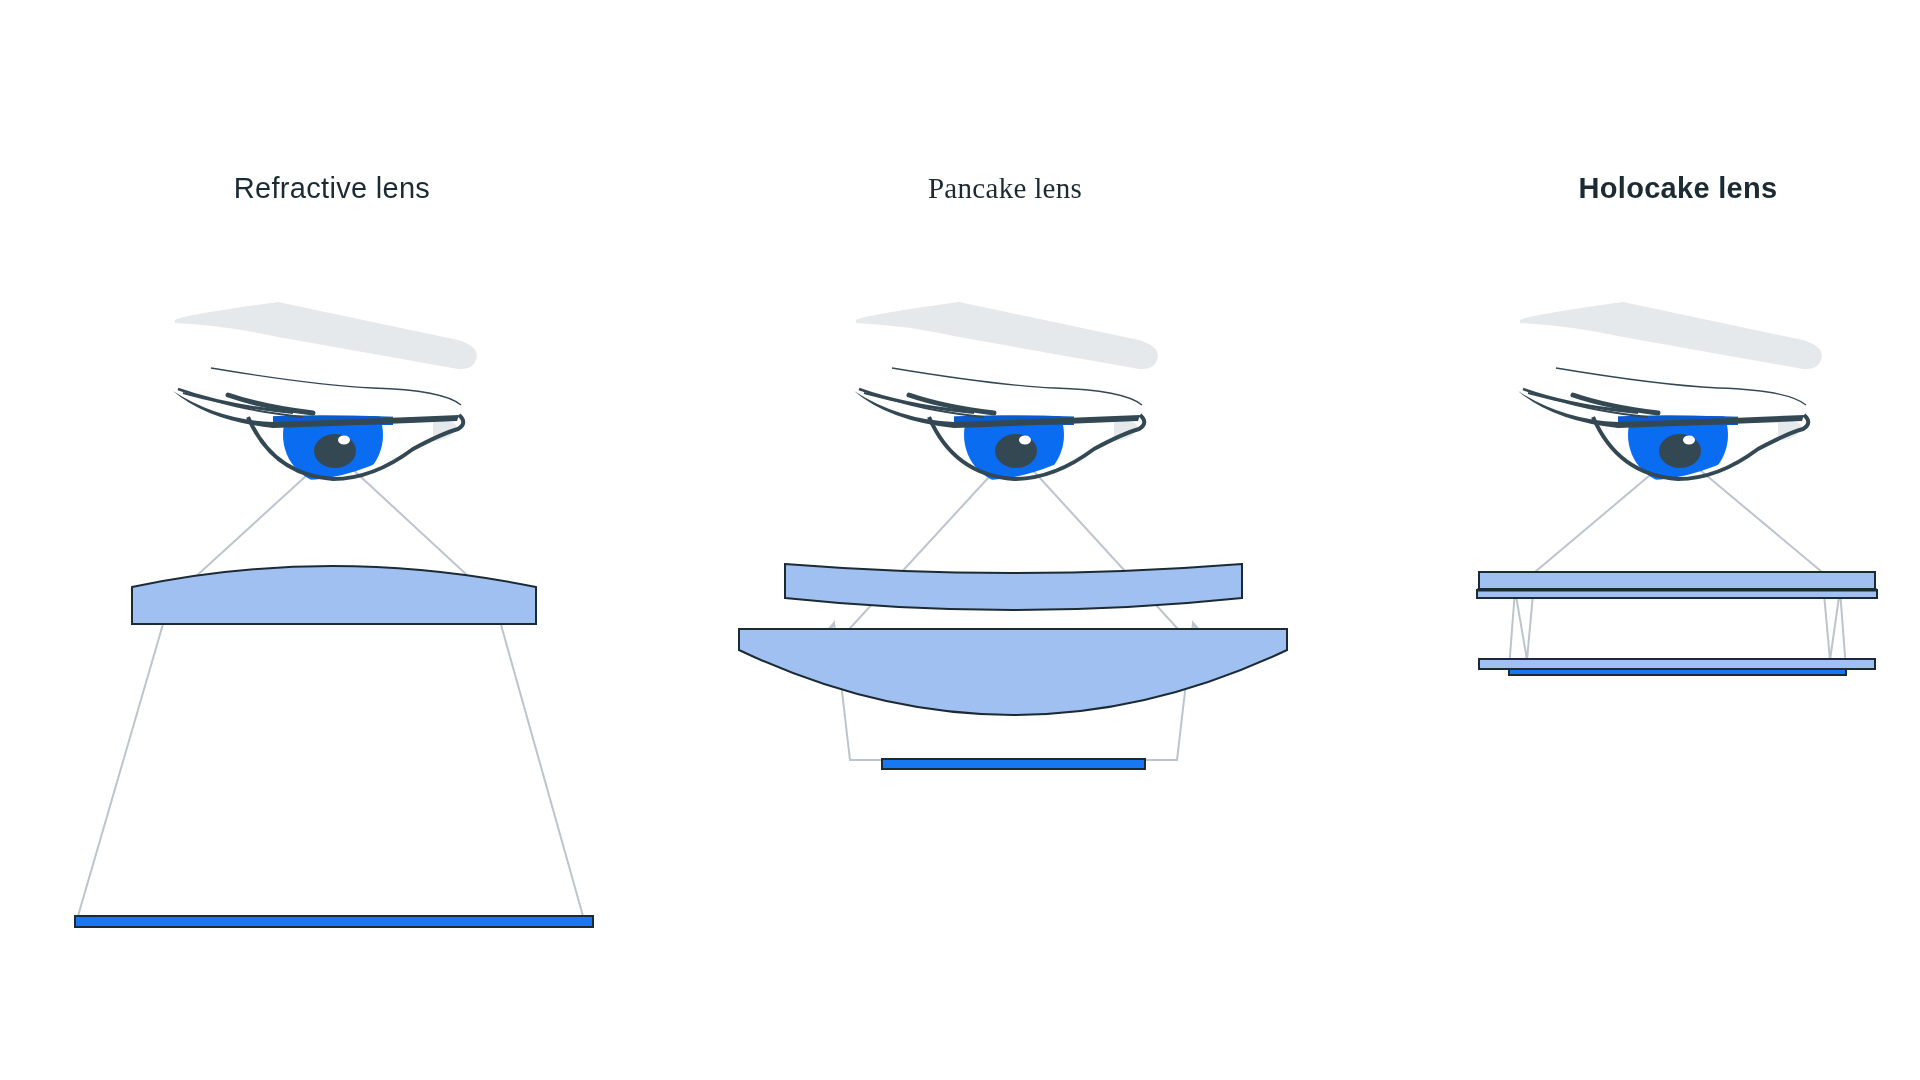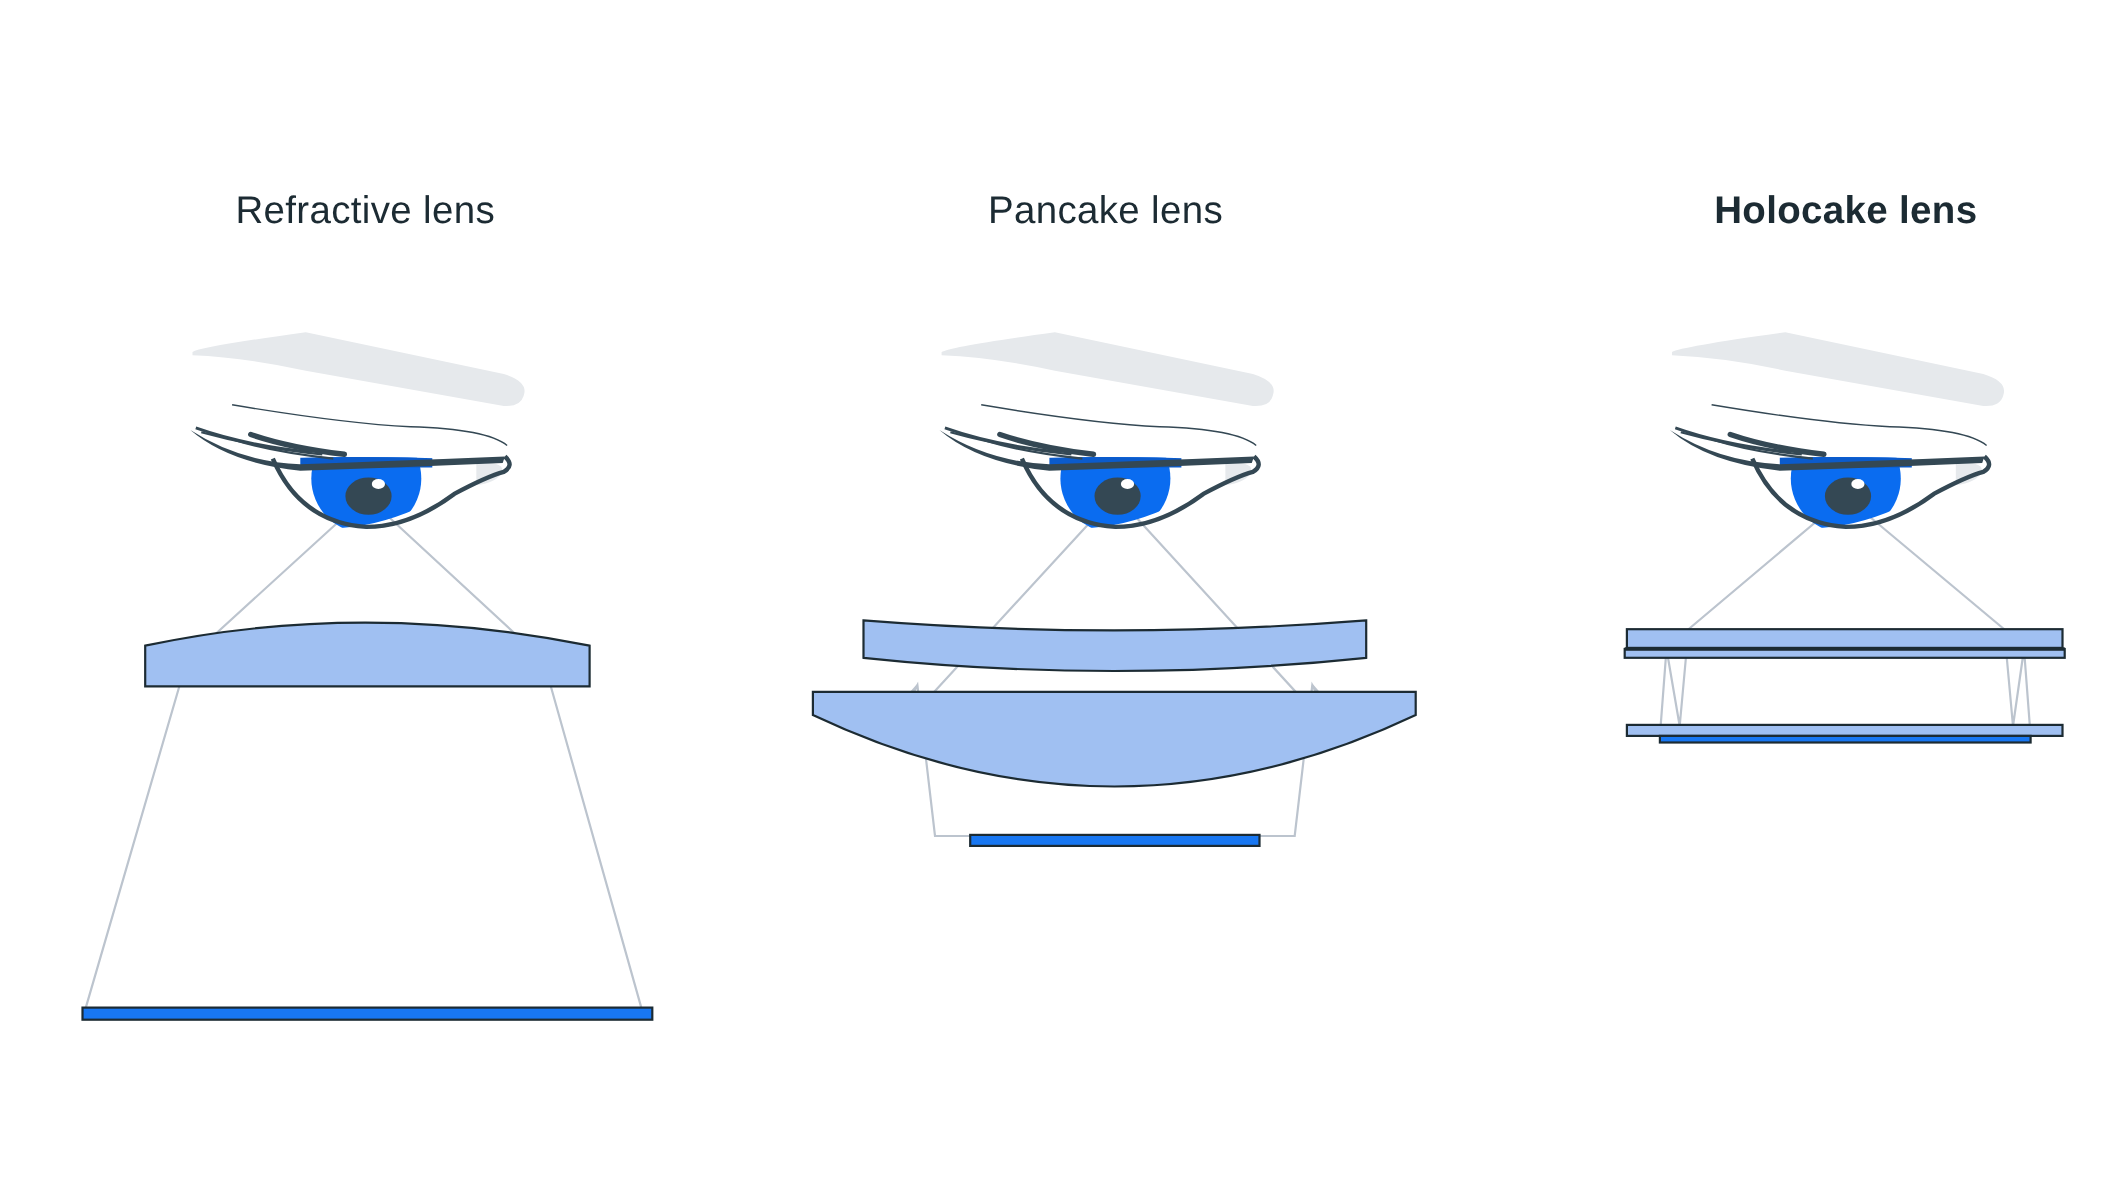--- a/index.html
+++ b/index.html
@@ -1,24 +1,24 @@
 <!DOCTYPE html>
 <html><head>
 <meta charset="utf-8">
 <style>
   html,body{margin:0;padding:0;background:#ffffff;}
   body{width:1920px;height:1080px;position:relative;overflow:hidden;font-family:"Liberation Sans","DejaVu Sans",sans-serif;}
-  .title{position:absolute;top:172px;font-size:35px;color:#1c2b33;transform:translateX(-50%);white-space:nowrap;letter-spacing:0.3px;}
+  .title{position:absolute;top:172px;font-size:29px;color:#1c2b33;transform:translateX(-50%);white-space:nowrap;letter-spacing:0.3px;}
   svg{position:absolute;left:0;top:0;}
 </style>
 </head>
 <body>
 
 <div class="title" style="left:332px;">Refractive lens</div>
-<div class="title" style="left:1005px;">Pancake lens</div>
+<div class="title" style="left:1005px;font-family:Liberation Serif, serif;">Pancake lens</div>
 <div class="title" style="left:1678px;font-weight:bold;">Holocake lens</div>
 
 <svg width="1920" height="1080" viewBox="0 0 1920 1080">
   <defs>
     <g id="eye">
 
       <path d="M-158,-115 Q-150,-120 -55,-133 L125,-95 Q148,-88 143,-75 Q140,-65 125,-66 L-55,-98 Q-110,-110 -158,-112 Z" fill="#e6e9ec"></path>
 
       <path d="M-122,-67 Q-20,-50 40,-47 Q110,-45 128,-30" fill="none" stroke="#344854" stroke-width="1.3"></path>
 

